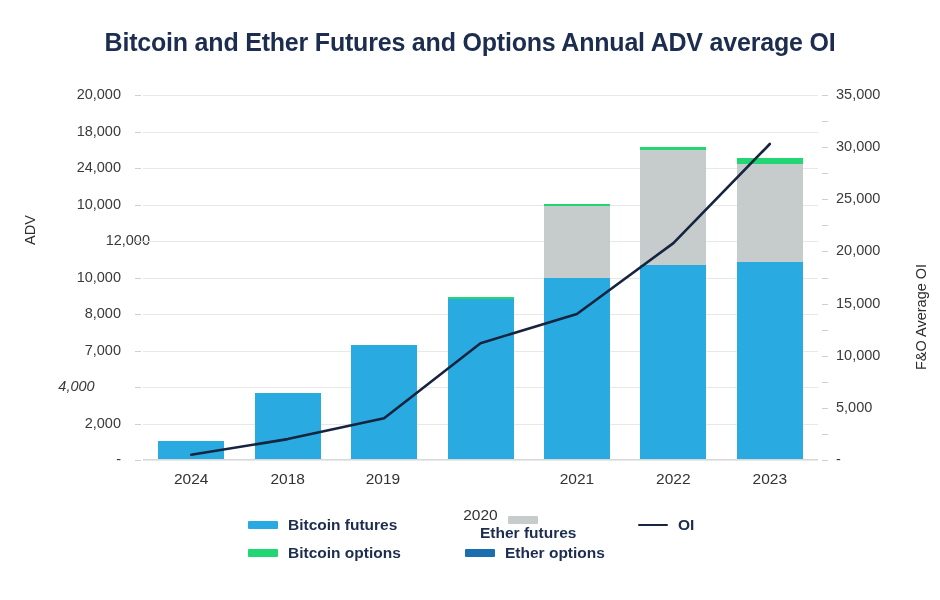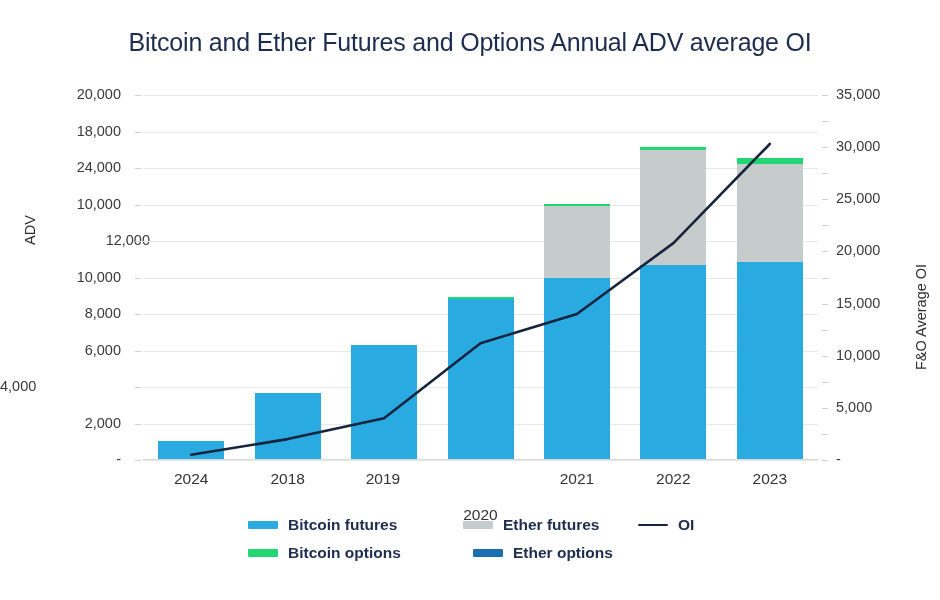--- a/index.html
+++ b/index.html
@@ -11,21 +11,21 @@
     overflow:hidden;
   }
   #chart-root{position:relative;width:940px;height:600px;}
 
   
   .chart-title{
     position:absolute;
     left:0;top:28px;width:940px;
     text-align:center;
     font-size:25px;
-    font-weight:normal;
+    font-weight:bold;
     letter-spacing:-0.2px;
     color:#1d2d4f;
   }
 
   
   
   .plot{
     position:absolute;
     left:143px;top:95px;
     width:675px;height:365px;
@@ -113,23 +113,23 @@
 
   <div class="ylabel-left">ADV</div>
 
   <div class="ylabel-right">F&amp;O Average OI</div>
 
   <div id="ytick-left-layer">
       <div class="ytick" style="top: 452px; left: 0px; width: 121px; text-align: right;">-</div>
       <div class="tickmark" style="top: 460px; left: 135px;"></div>
       <div class="ytick" style="top: 415.5px; left: 0px; width: 121px; text-align: right;">2,000</div>
       <div class="tickmark" style="top: 423.5px; left: 135px;"></div>
-      <div class="ytick" style="top: 379px; left: 0px; width: 121px; text-align: left;">4,000</div>
+      <div class="ytick" style="top: 379px; left: 16px; width: 121px; text-align: center; font-style: italic;">4,000</div>
       <div class="tickmark" style="top: 387px; left: 135px;"></div>
-      <div class="ytick" style="top: 342.5px; left: 0px; width: 121px; text-align: right;">6,000</div>
+      <div class="ytick" style="top: 342.5px; left: 0px; width: 121px; text-align: right;">7,000</div>
       <div class="tickmark" style="top: 350.5px; left: 135px;"></div>
       <div class="ytick" style="top: 306px; left: 0px; width: 121px; text-align: right;">8,000</div>
       <div class="tickmark" style="top: 314px; left: 135px;"></div>
       <div class="ytick" style="top: 269.5px; left: 0px; width: 121px; text-align: right;">10,000</div>
       <div class="tickmark" style="top: 277.5px; left: 135px;"></div>
       <div class="ytick" style="top: 233px; left: 0px; width: 121px; text-align: right; margin-left: 29px;">12,000</div>
       <div class="tickmark" style="top: 241px; left: 135px;"></div>
       <div class="ytick" style="top: 196.5px; left: 0px; width: 121px; text-align: right;">10,000</div>
       <div class="tickmark" style="top: 204.5px; left: 135px;"></div>
       <div class="ytick" style="top: 160px; left: 0px; width: 121px; text-align: right;">24,000</div>
@@ -224,34 +224,34 @@
       </svg>
     <div class="axis-base"></div>
   </div>
 
   <div class="legend">
     <div class="legend-row" id="legend-row-1">
         <div class="legend-item" style="left: 0px;">
           <span class="swatch" style="background: rgb(41, 171, 226);"></span>
           <span>Bitcoin futures</span>
         </div>
-        <div class="legend-item" style="left: 215px;">
+        <div class="legend-item" style="left: 232px; flex-direction: column;">
           <span class="swatch" style="background: rgb(198, 203, 204);"></span>
           <span>Ether futures</span>
         </div>
         <div class="legend-item" style="left: 390px;">
           <span class="swatch line" style="background: rgb(22, 36, 63);"></span>
           <span>OI</span>
         </div>
       </div>
     <div class="legend-row" id="legend-row-2">
         <div class="legend-item" style="left: 0px;">
           <span class="swatch" style="background: rgb(34, 214, 115);"></span>
           <span>Bitcoin options</span>
         </div>
-        <div class="legend-item" style="left: 225px; align-items: center;">
+        <div class="legend-item" style="left: 217px; align-items: center;">
           <span class="swatch" style="background: rgb(27, 111, 176);"></span>
           <span>Ether options</span>
         </div>
       </div>
   </div>
 
 </div>
 
 </body></html>

